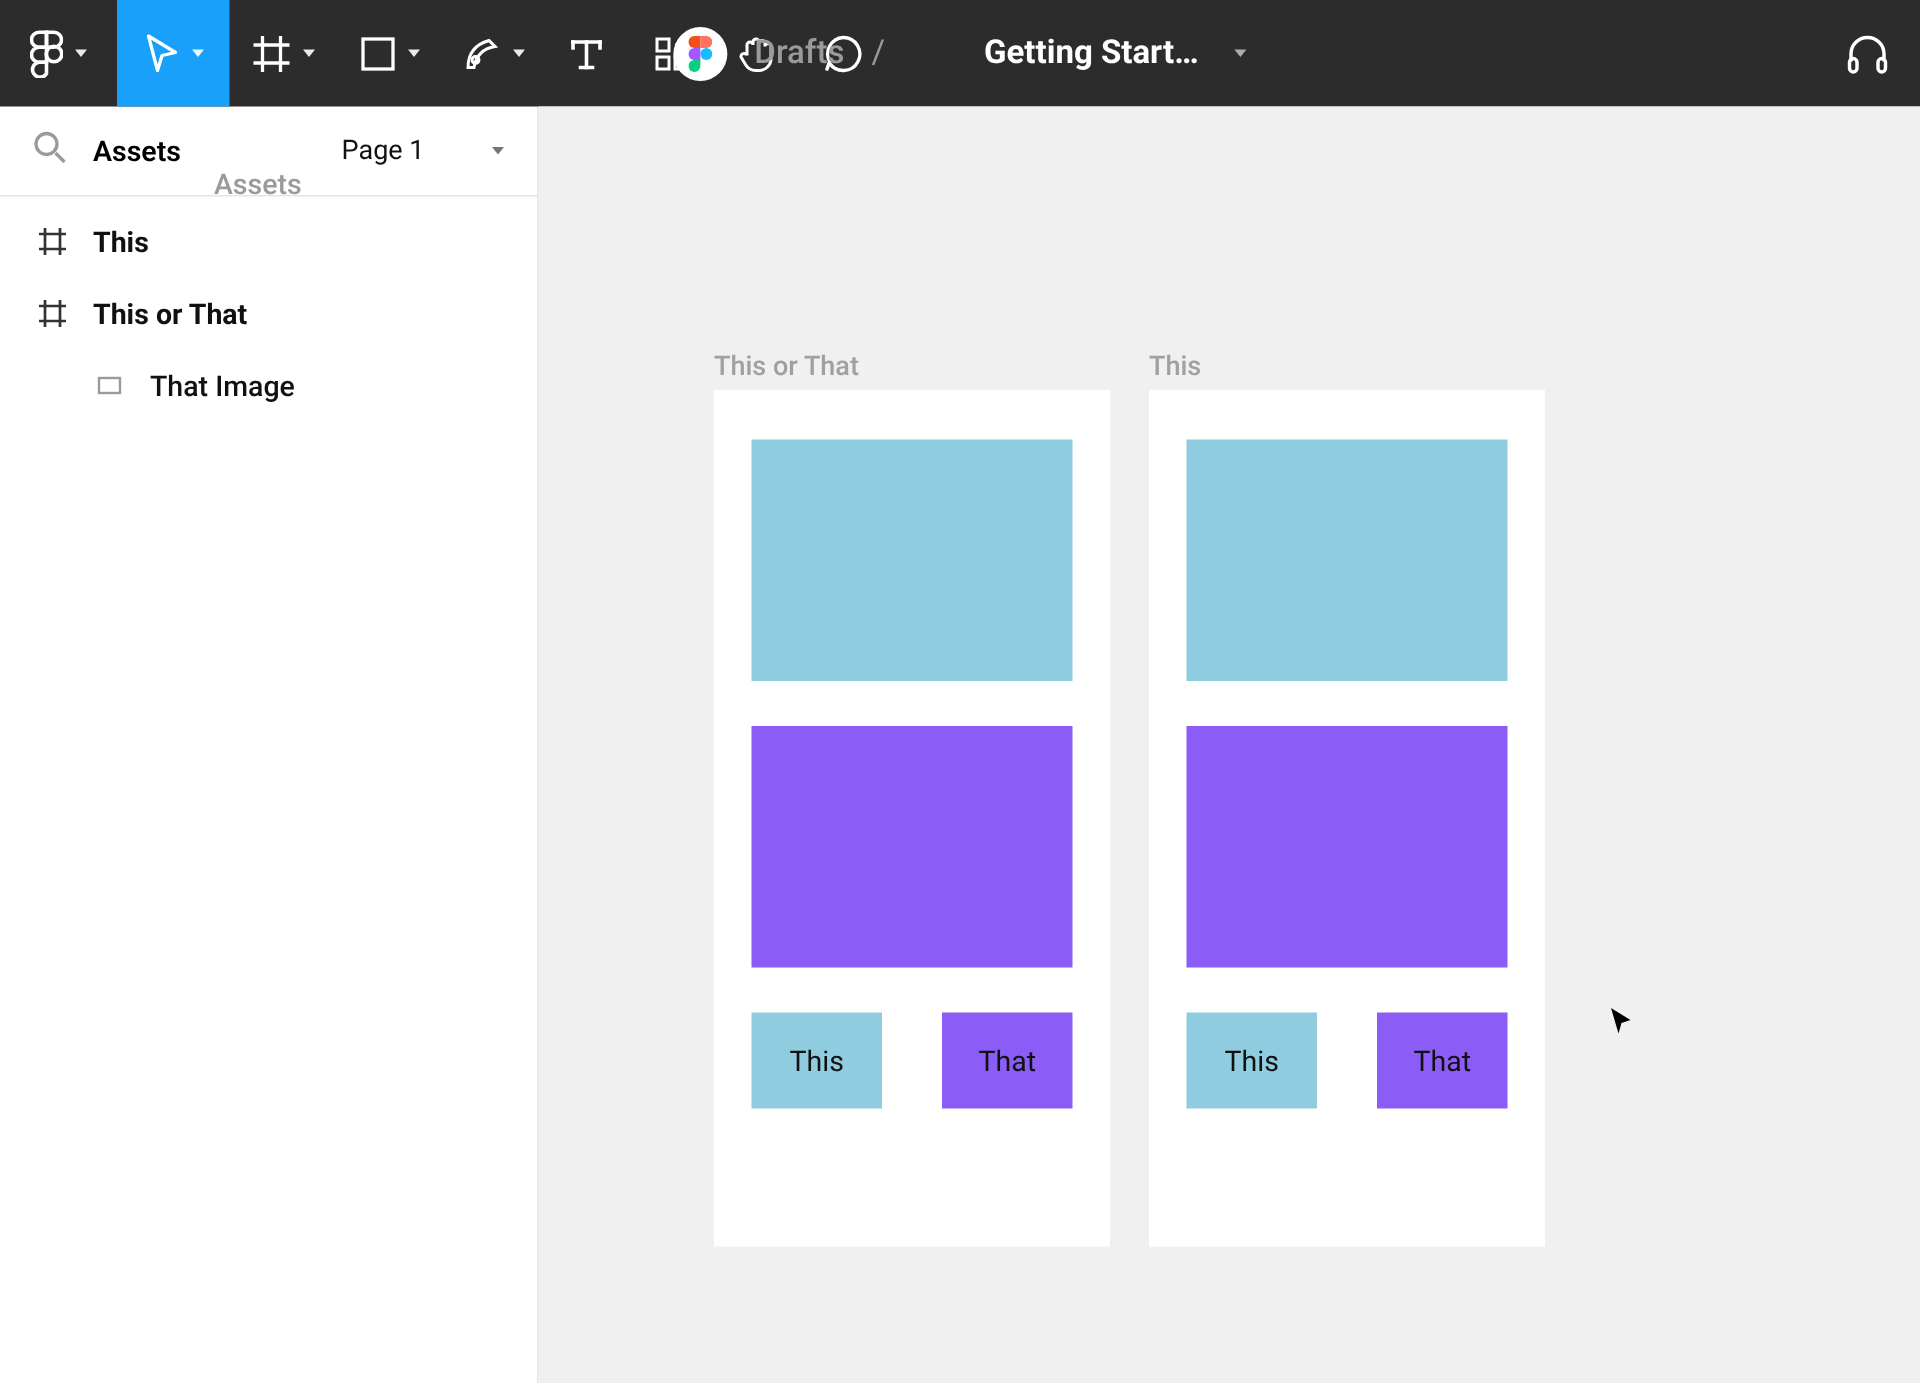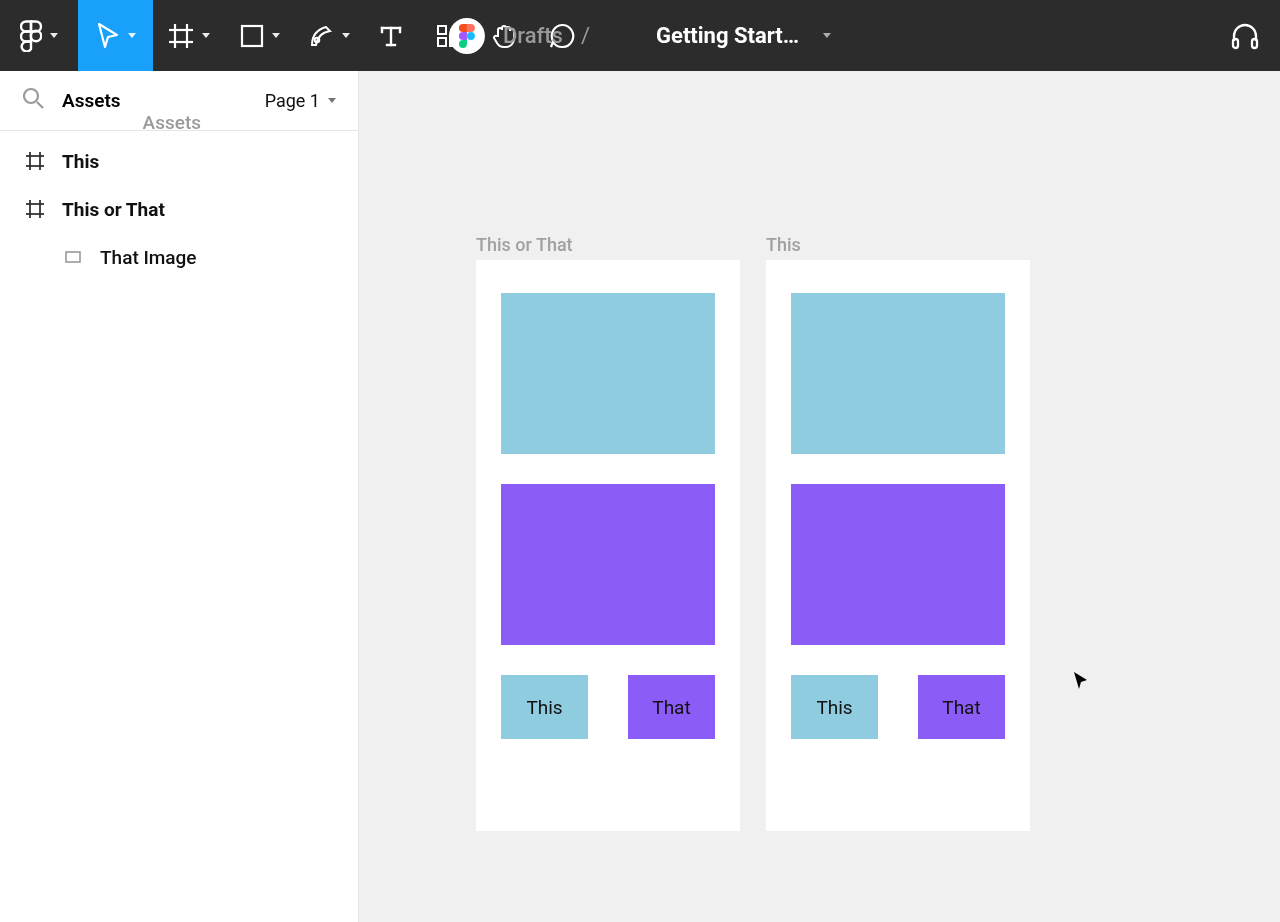--- a/index.html
+++ b/index.html
@@ -71,21 +71,21 @@
     width:359px; background:#fff; border-right:1px solid #e5e5e5;
     font-size:19px;
   }
   .panel-head {
     height:60px; display:flex; align-items:center; padding:0 22px;
     border-bottom:1px solid #e5e5e5;
   }
   .search-ico { margin-right:18px; color:#888;}
   .tab { font-weight:600; color:#000; cursor:pointer;}
   .tab.inactive { font-weight:500; color:#9a9a9a; margin-left:22px;margin-top:44px;}
-  .page-select { margin-left:auto; display:flex; align-items:center; font-size:18px; color:#111; cursor:pointer;}
+  .page-select { margin-left:auto; display:flex; align-items:center; font-size:18px; color:#111; cursor:pointer;gap:37px;}
   .page-select .chev { border-top-color:#666; margin-left:8px;}
 
   .tree { padding-top:6px; }
   .row {
     display:flex; align-items:center; height:48px; padding-left:24px; cursor:pointer;
     font-size:19px; color:#111;
   }
   .row .ic { width:22px; display:flex; justify-content:center; margin-right:16px; color:#333;}
   .row.bold { font-weight:700; }
   .row.child { padding-left:62px; font-weight:500;}

